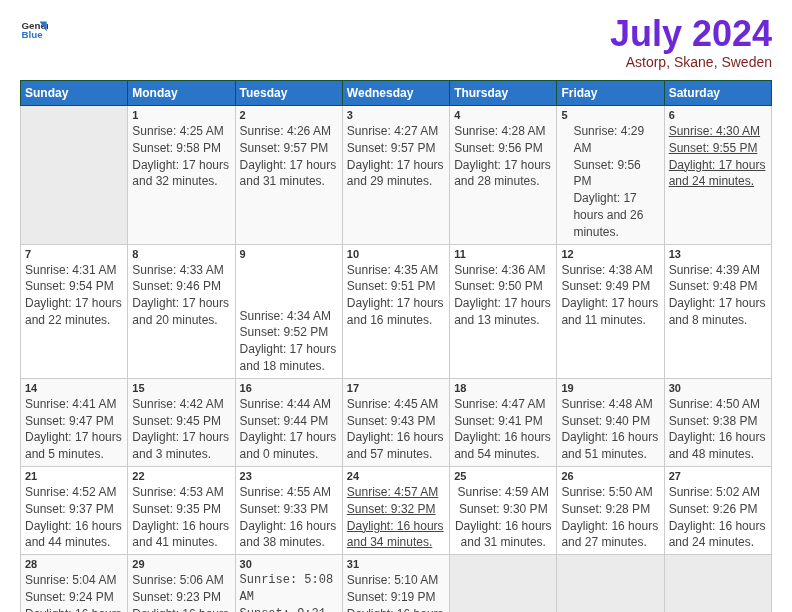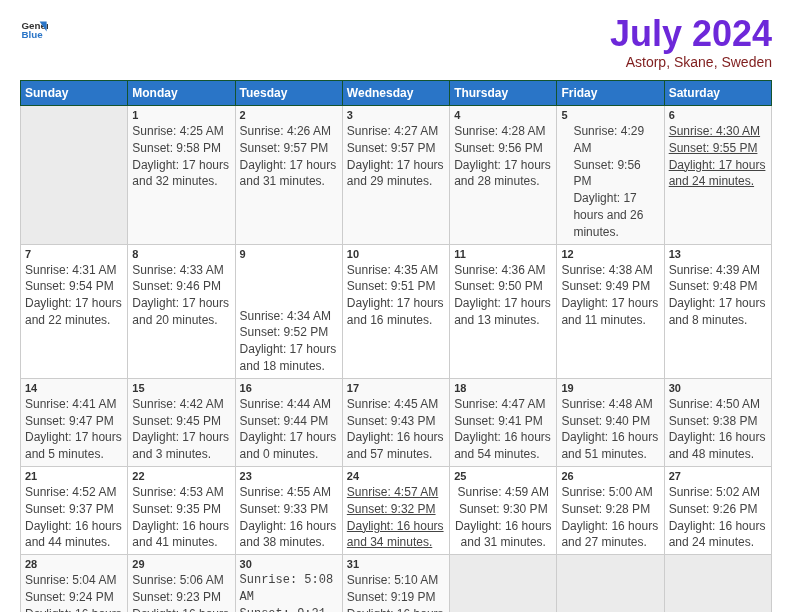--- a/index.html
+++ b/index.html
@@ -273,21 +273,21 @@
 Daylight: 16 hours and 34 minutes.</div>
           </td>
           <td>
             <span class="day-number">25</span>
             <div class="day-info" style="white-space: pre-line; text-align: center;">Sunrise: 4:59 AM
 Sunset: 9:30 PM
 Daylight: 16 hours and 31 minutes.</div>
           </td>
           <td>
             <span class="day-number">26</span>
-            <div class="day-info" style="white-space: pre-line;">Sunrise: 5:00 AM
+            <div class="day-info" style="white-space: pre-line;">Sunrise: 5:50 AM
 Sunset: 9:28 PM
 Daylight: 16 hours and 27 minutes.</div>
           </td>
           <td>
             <span class="day-number">27</span>
             <div class="day-info" style="white-space: pre-line;">Sunrise: 5:02 AM
 Sunset: 9:26 PM
 Daylight: 16 hours and 24 minutes.</div>
           </td>
         </tr>

